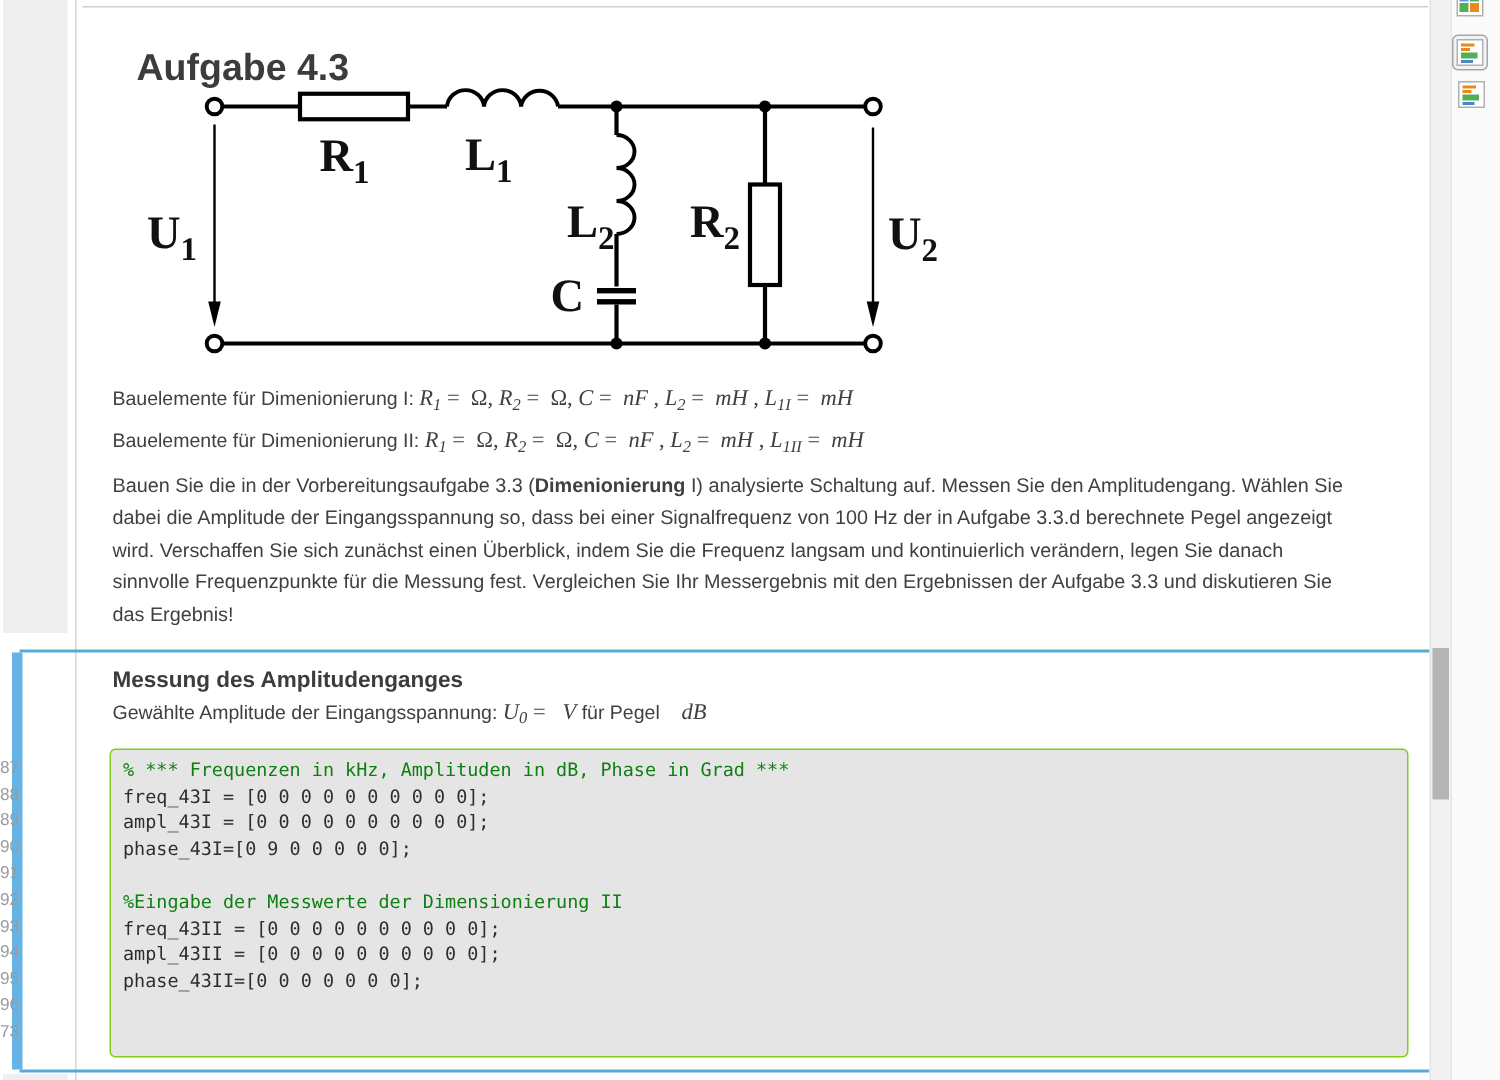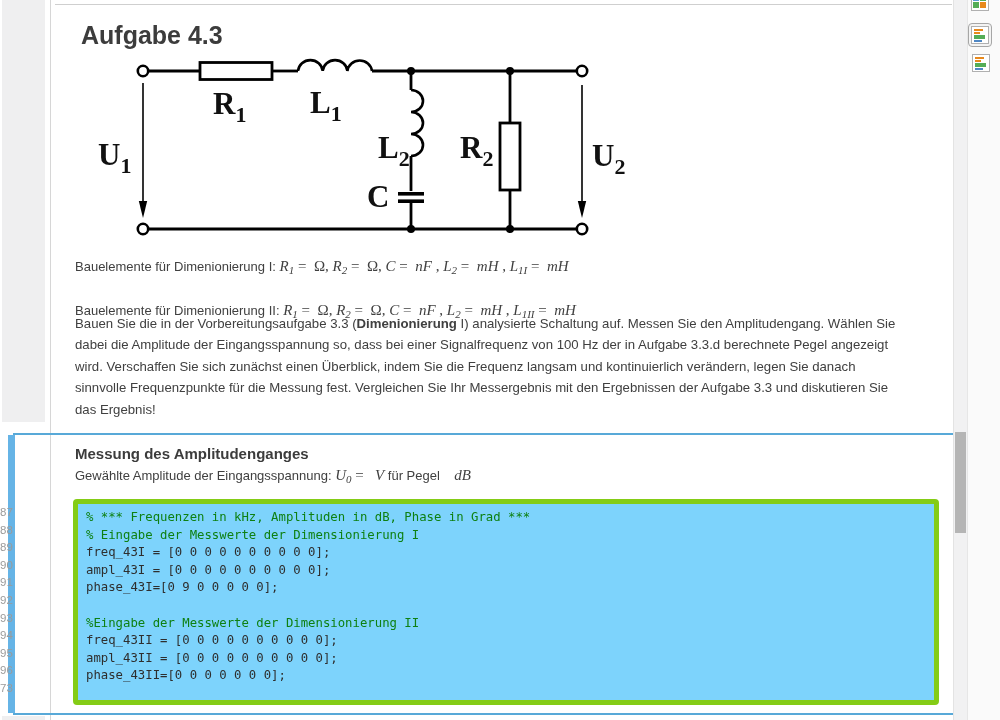--- a/index.html
+++ b/index.html
@@ -34,39 +34,39 @@
   .ri-grid .c4{position:absolute;top:8px;left:8px;width:6px;height:6px;background:#e8891c;}
   .ri-sel{position:absolute;left:968px;top:23px;width:22px;height:22px;border:1px solid #a6a6a6;border-radius:4px;background:#f3f3f3;}
   .ri-sel .ri-icon{left:2px;top:2px;}
   .ri-plain{left:972px;top:54px;}
 
   
   .doc-title{position:absolute;left:75px;top:15px;font-size:25px;font-weight:bold;color:#3c3c3c;}
   .rich{white-space:pre-wrap;}
   .bau{position:absolute;left:75px;font-size:13px;color:#404040;}
   .bau.b1{top:258px;}
-  .bau.b2{top:286px;margin-top:16px;}
+  .bau.b2{top:286px;}
   .para{position:absolute;left:75px;top:313px;width:862px;font-size:13.2px;line-height:21.4px;color:#404040;}
   .s2-title{position:absolute;left:75px;top:445px;font-size:15px;font-weight:bold;color:#3c3c3c;}
   .amp-line{position:absolute;left:75px;top:467px;font-size:13px;color:#404040;}
 
   .seg-b{font-weight:bold;}
   .seg-mi{font-family:"Liberation Serif",serif;font-style:italic;font-size:15px;}
   .seg-mu{font-family:"Liberation Serif",serif;font-size:15px;}
   .seg-sub{font-family:"Liberation Serif",serif;font-style:italic;font-size:11px;vertical-align:-3px;}
 
   
   .circuit{position:absolute;left:95px;top:52px;width:540px;height:186px;font-weight:bold;}
   .circuit svg{display:block;}
   .svg-label{font-family:"Liberation Serif",serif;font-size:31px;fill:#111;}
   .svg-sub{font-size:22px;}
 
   
-  .code-box{position:absolute;left:73px;top:499px;width:866px;height:206px;background:#7dd3fc;
-            border:5px solid #84cc16;border-radius:4px;box-sizing:border-box;}
+  .code-box{position:absolute;left:73px;top:499px;width:866px;height:206px;background:#e5e5e5;
+            border:1px solid #84cc16;border-radius:4px;box-sizing:border-box;}
   .code-lines{position:absolute;left:8px;top:5px;right:4px;
               font-family:"DejaVu Sans Mono",monospace;font-size:12.3px;line-height:17.6px;color:#2e2e2e;}
   .code-line{white-space:pre;}
   .code-line[data-kind="comment"]{color:#0e8012;}
   .line-numbers{position:absolute;left:0;top:504px;width:44px;text-align:left;
                 font-family:"Liberation Sans",sans-serif;font-size:11.5px;line-height:17.6px;color:#9b9b9b;}
 </style>
 </head>
 <body>
 
@@ -99,21 +99,21 @@
         <div class="b4"></div>
     </div>
   </div>
   <div class="ri-icon ri-plain">
     <div class="b1"></div>
       <div class="b2"></div>
       <div class="b3"></div>
       <div class="b4"></div>
   </div>
 
-  <h1 class="doc-title" style="margin:6px;">Aufgabe 4.3</h1>
+  <h1 class="doc-title" style="margin:16px;">Aufgabe 4.3</h1>
 
   <div class="circuit">
     <svg width="540" height="186" viewBox="0 0 540 186" xmlns="http://www.w3.org/2000/svg">
       <g stroke="#000" stroke-width="2.8" fill="none">
 
         <line x1="53" y1="19" x2="105" y2="19"></line>
         <line x1="177" y1="19" x2="203" y2="19"></line>
         <line x1="277" y1="19" x2="482" y2="19"></line>
 
         <line x1="53" y1="177" x2="482" y2="177"></line>
@@ -192,21 +192,20 @@
       <div class="line-num">92</div>
       <div class="line-num">93</div>
       <div class="line-num">94</div>
       <div class="line-num">95</div>
       <div class="line-num">96</div>
       <div class="line-num">73</div>
     </div>
   <div class="code-box">
     <div class="code-lines">
         <div class="code-line" data-kind="comment">% *** Frequenzen in kHz, Amplituden in dB, Phase in Grad ***</div>
-        <div class="code-line" data-kind="comment">% Eingabe der Messwerte der Dimensionierung I</div>
         <div class="code-line" data-kind="code">freq_43I = [0 0 0 0 0 0 0 0 0 0];</div>
         <div class="code-line" data-kind="code">ampl_43I = [0 0 0 0 0 0 0 0 0 0];</div>
         <div class="code-line" data-kind="code">phase_43I=[0 9 0 0 0 0 0];</div>
         <div class="code-line" data-kind="code">&nbsp;</div>
         <div class="code-line" data-kind="comment">%Eingabe der Messwerte der Dimensionierung II</div>
         <div class="code-line" data-kind="code">freq_43II = [0 0 0 0 0 0 0 0 0 0];</div>
         <div class="code-line" data-kind="code">ampl_43II = [0 0 0 0 0 0 0 0 0 0];</div>
         <div class="code-line" data-kind="code">phase_43II=[0 0 0 0 0 0 0];</div>
         <div class="code-line" data-kind="code">&nbsp;</div>
       </div>

